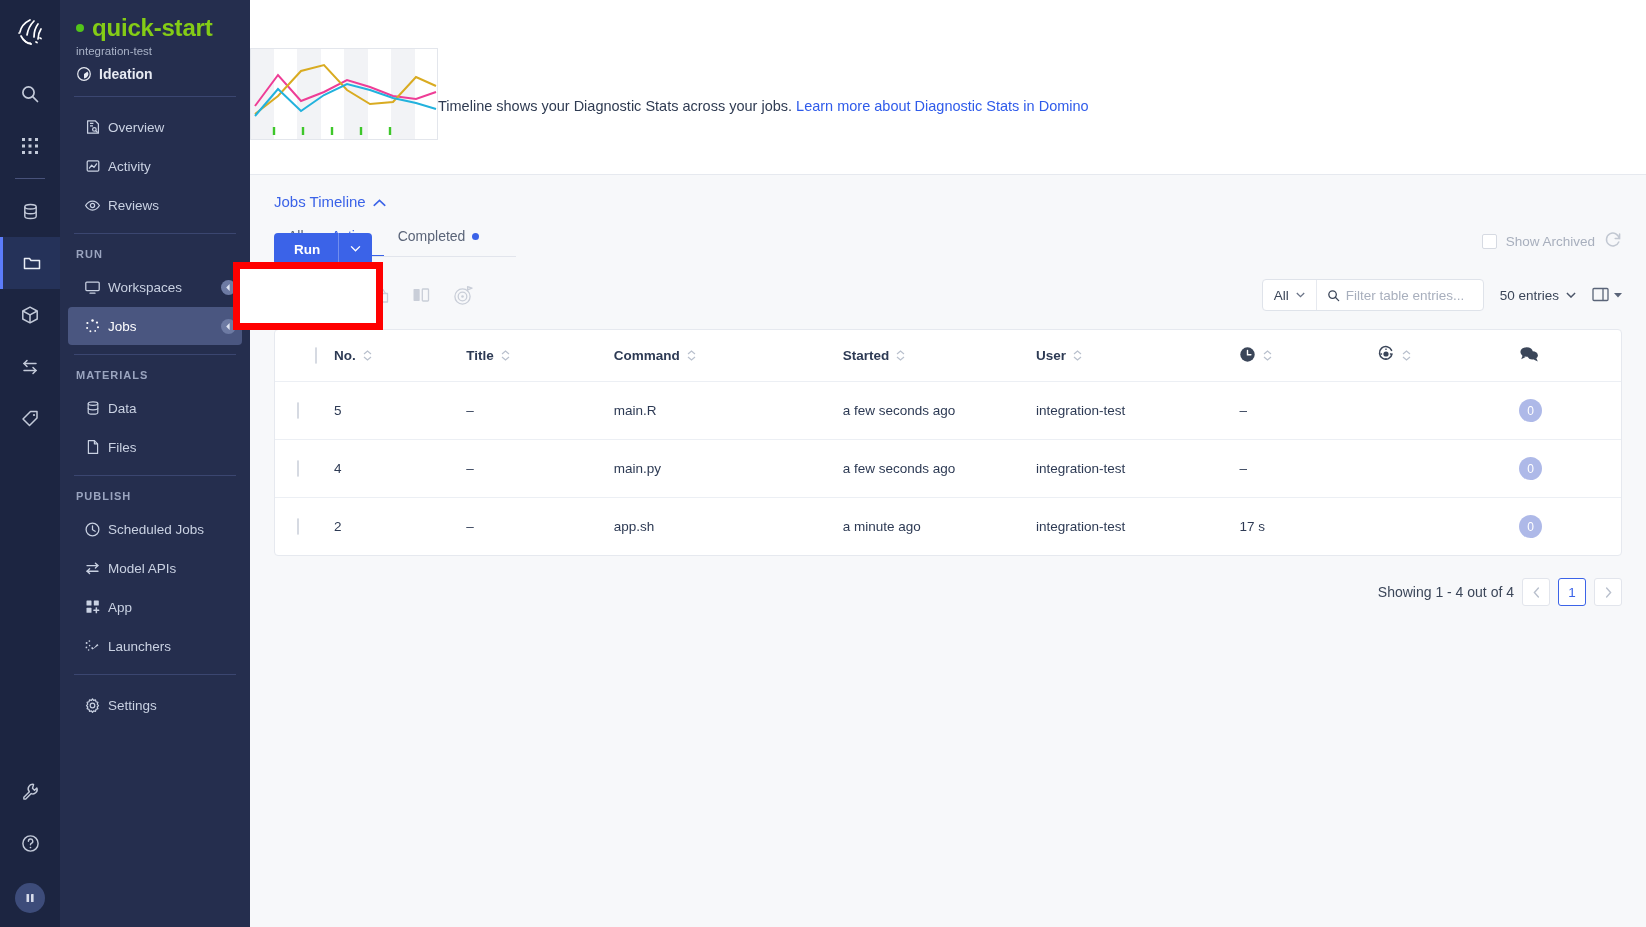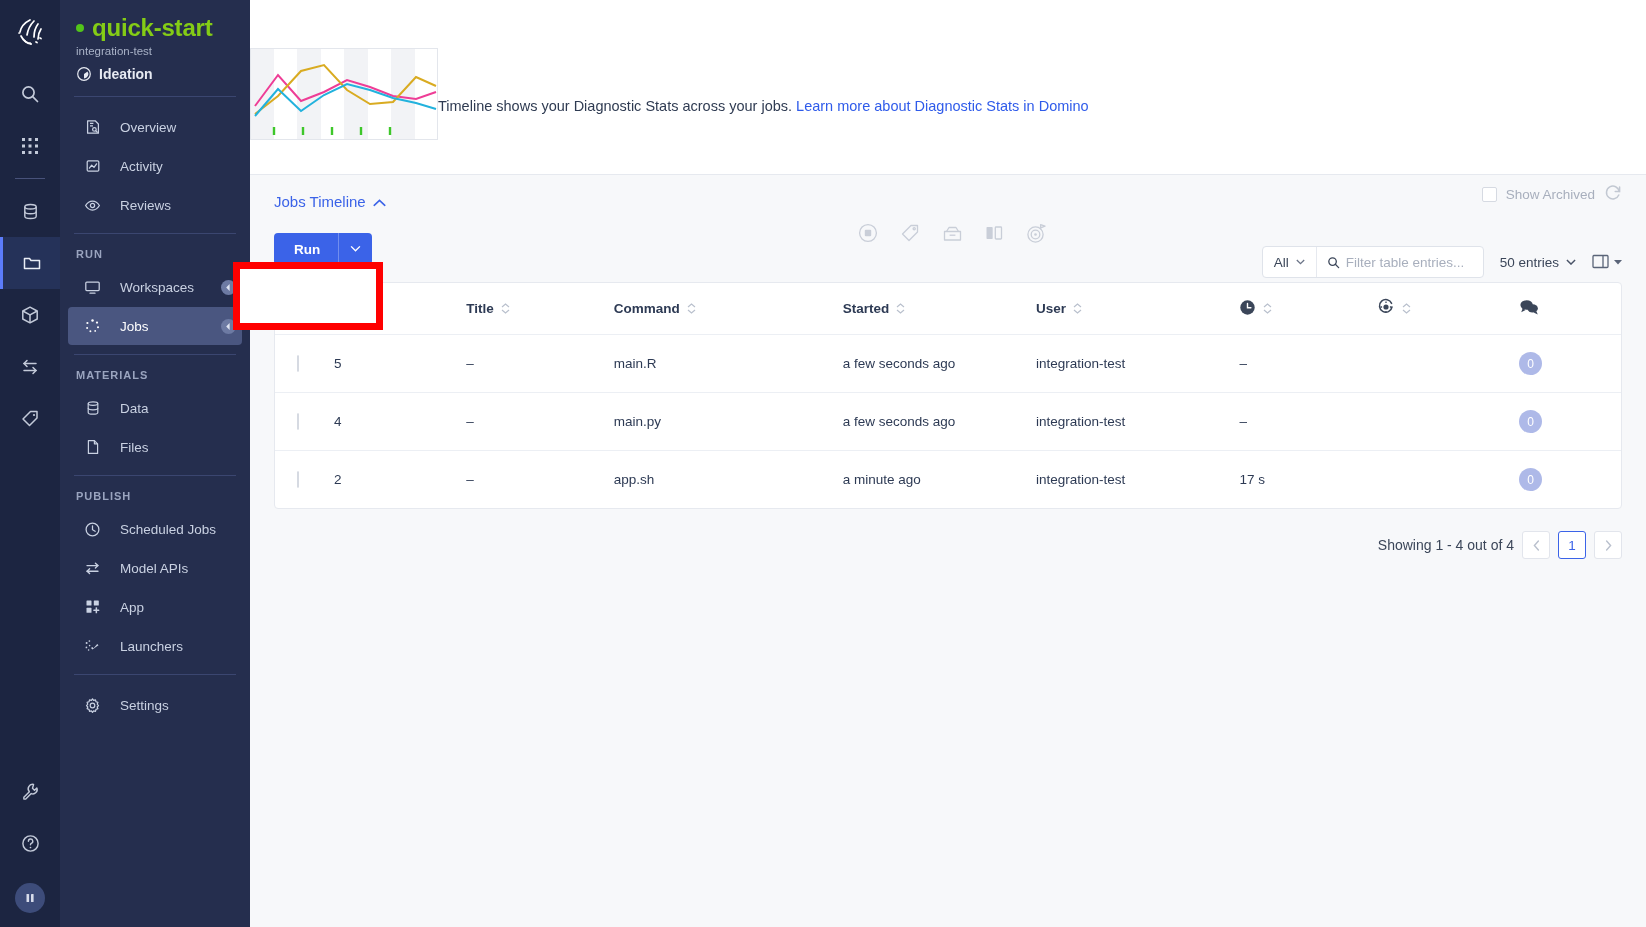--- a/index.html
+++ b/index.html
@@ -40,21 +40,21 @@
   .proj-dot { width: 8px; height: 8px; border-radius: 50%; background: #52c41a; flex:0 0 8px; }
   .proj-name { color: #84cc16; font-size: 24px; font-weight: bold; letter-spacing: -0.2px; }
   .proj-owner { font-size: 11.5px; color: #a9b2c7; margin: 3px 0 9px 0; }
   .proj-stage { display: flex; align-items: center; gap: 7px; font-size: 14px; font-weight: bold; color: #e7eaf2; }
   .stage-ic { width: 16px; height: 16px; flex: 0 0 16px; }
 
   .nav-sep { height: 1px; background: #3b4670; margin: 2px 14px; }
   .nav-group { padding: 8px 0 6px 0; }
   .nav-label { font-size: 11px; letter-spacing: 1px; font-weight: bold; color: #9aa4bf; padding: 4px 16px 7px 16px; }
   .nav-item {
-    display: flex; align-items: center; gap: 19px;
+    display: flex; align-items: center; gap: 7px;
     height: 38px; padding: 0 12px 0 16px; color: #c9d1e2; font-size: 13.5px;
     position: relative; border-radius: 4px; margin: 1px 8px;
   }
   .nav-item.active { background: #4a5680; color: #ffffff; }
   .nav-ic { width: 17px; height: 17px; flex: 0 0 17px; display:flex; align-items:center; justify-content:center;}
   .nav-badge {
     position: absolute; right: 6px; width: 15px; height: 15px; border-radius: 50%;
     background: #6d7aa3; display:flex; align-items:center;justify-content:center;
   }
 
@@ -83,21 +83,21 @@
 
   .tabs { display: flex; gap: 0; padding: 0 24px; margin-top: 8px; position: relative; }
   .tab {
     font-size: 14px; color: #5a6478; padding: 10px 14px 11px 14px;
     display: flex; align-items: center; gap: 7px; border-bottom: 2px solid transparent;
   }
   .tab.active { color: #3b63e8; border-bottom-color: #3b63e8; font-weight: normal; }
   .tab .bdot { width: 7px; height: 7px; border-radius: 50%; background: #3b63e8; }
   .tabs-underline { position: absolute; left: 24px; right: 1130px; bottom: 0; height: 1px; background: #e2e5ec; }
 
-  .filters { display: flex; align-items: center; padding: 10px 24px 0 24px; position: relative; height: 66px; flex-direction: column; }
+  .filters { display: flex; align-items: center; padding: 10px 24px 0 24px; position: relative; height: 66px; }
   .icon-tools { display: flex; align-items: center; gap: 16px; padding-left: 8px; }
   .itool { width: 26px; height: 26px; color: #c9ced8; display:flex; align-items:center; justify-content:center; }
 
   .filters-right { margin-left: auto; display: flex; align-items: center; gap: 16px; }
   .seg {
     display: flex; align-items: center; height: 32px; border: 1px solid #dfe3ea;
     border-radius: 4px; background: #fff;
   }
   .seg .all { display: flex; align-items: center; gap: 7px; padding: 0 11px; font-size: 13.5px; color: #3b4659; }
   .seg .vline { width: 1px; height: 30px; background: #e6e9ef; }
@@ -479,20 +479,33 @@
       <div class="jobs-timeline-toggle">
         <span>Jobs Timeline</span>
         <span>
           <svg width="13" height="8" viewBox="0 0 13 8" fill="none" stroke="#3b63e8" stroke-width="1.6" stroke-linecap="round">
               <path d="M1.2 6.3 6.5 1.4 11.8 6.3"></path>
             </svg>
         </span>
       </div>
     </div>
 
+    <div class="tabs">
+      <div class="tabs-underline"></div>
+      <div class="tab">
+        <span>All</span>
+      </div>
+      <div class="tab active">
+        <span>Active</span>
+      </div>
+      <div class="tab">
+        <span>Completed</span>
+        <span class="bdot"></span>
+      </div>
+    </div>
 
     <div class="filters">
       <div class="icon-tools">
         <span class="itool">
           <svg width="22" height="22" viewBox="0 0 22 22" fill="none" stroke="#c9ced8" stroke-width="1.3">
             <circle cx="11" cy="11" r="8.4"></circle>
               <rect x="7.8" y="7.8" width="6.4" height="6.4" rx="1" fill="#c9ced8" stroke="none"></rect>
           </svg>
         </span>
         <span class="itool">

